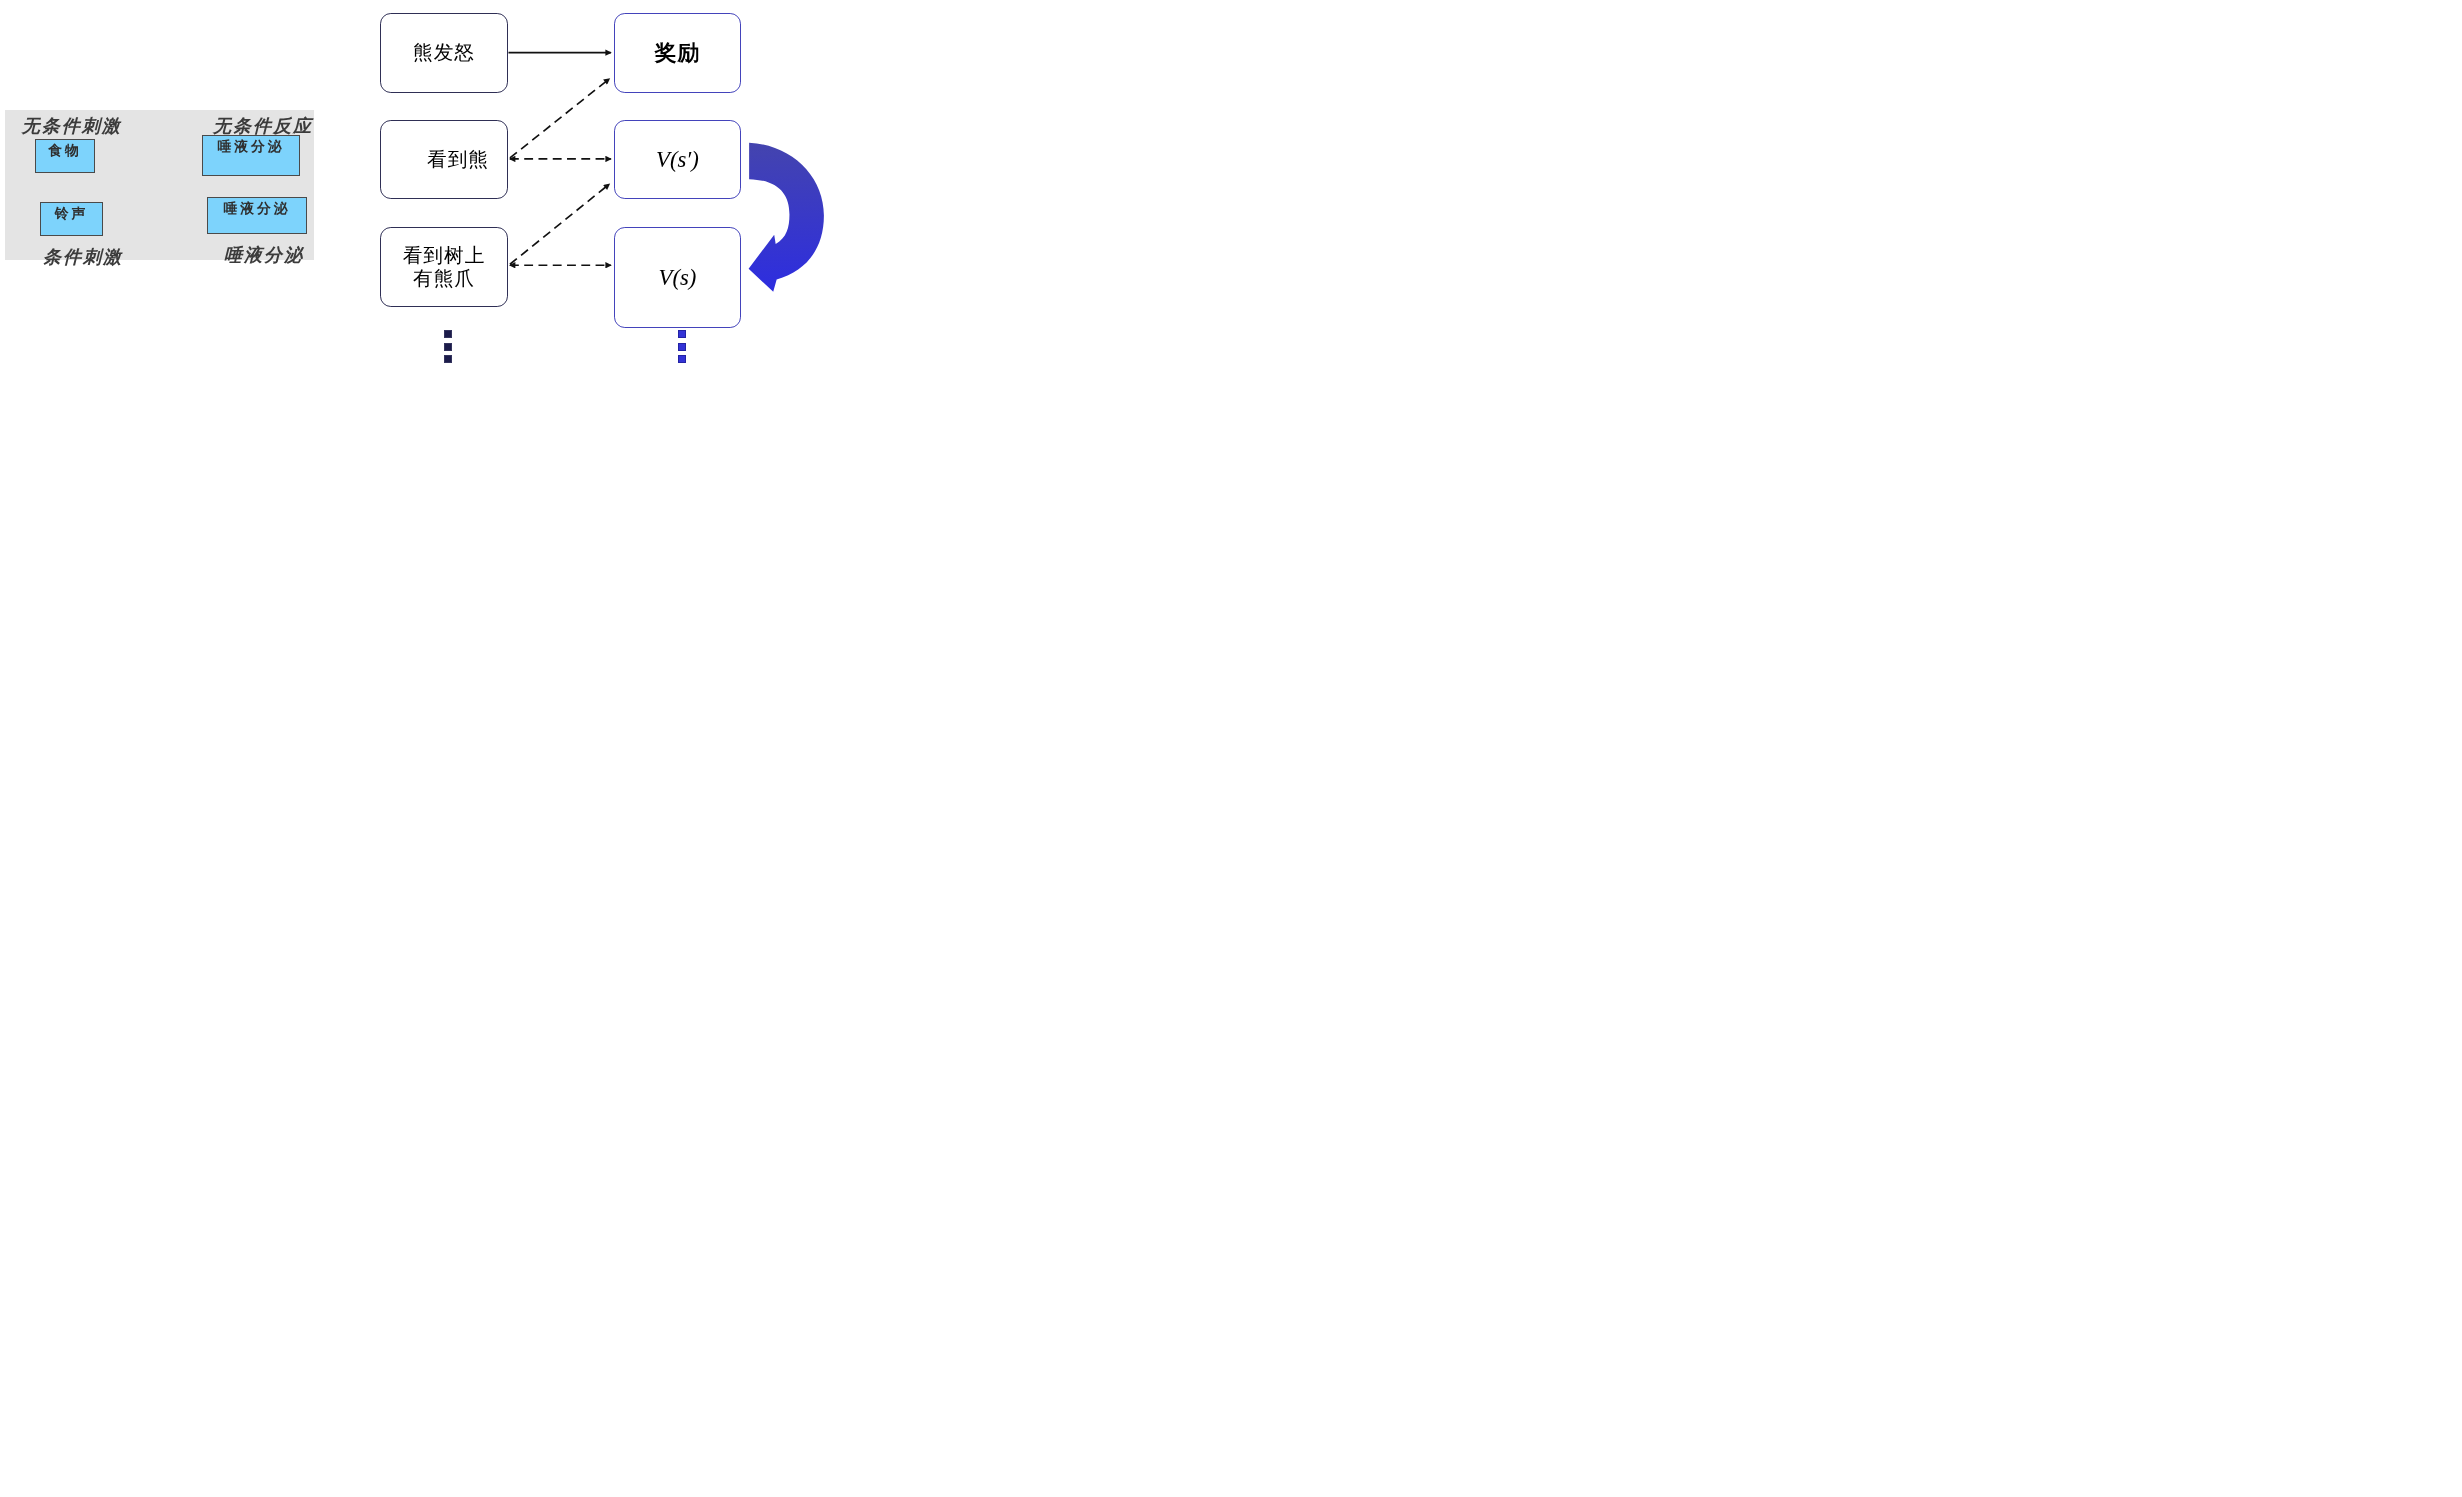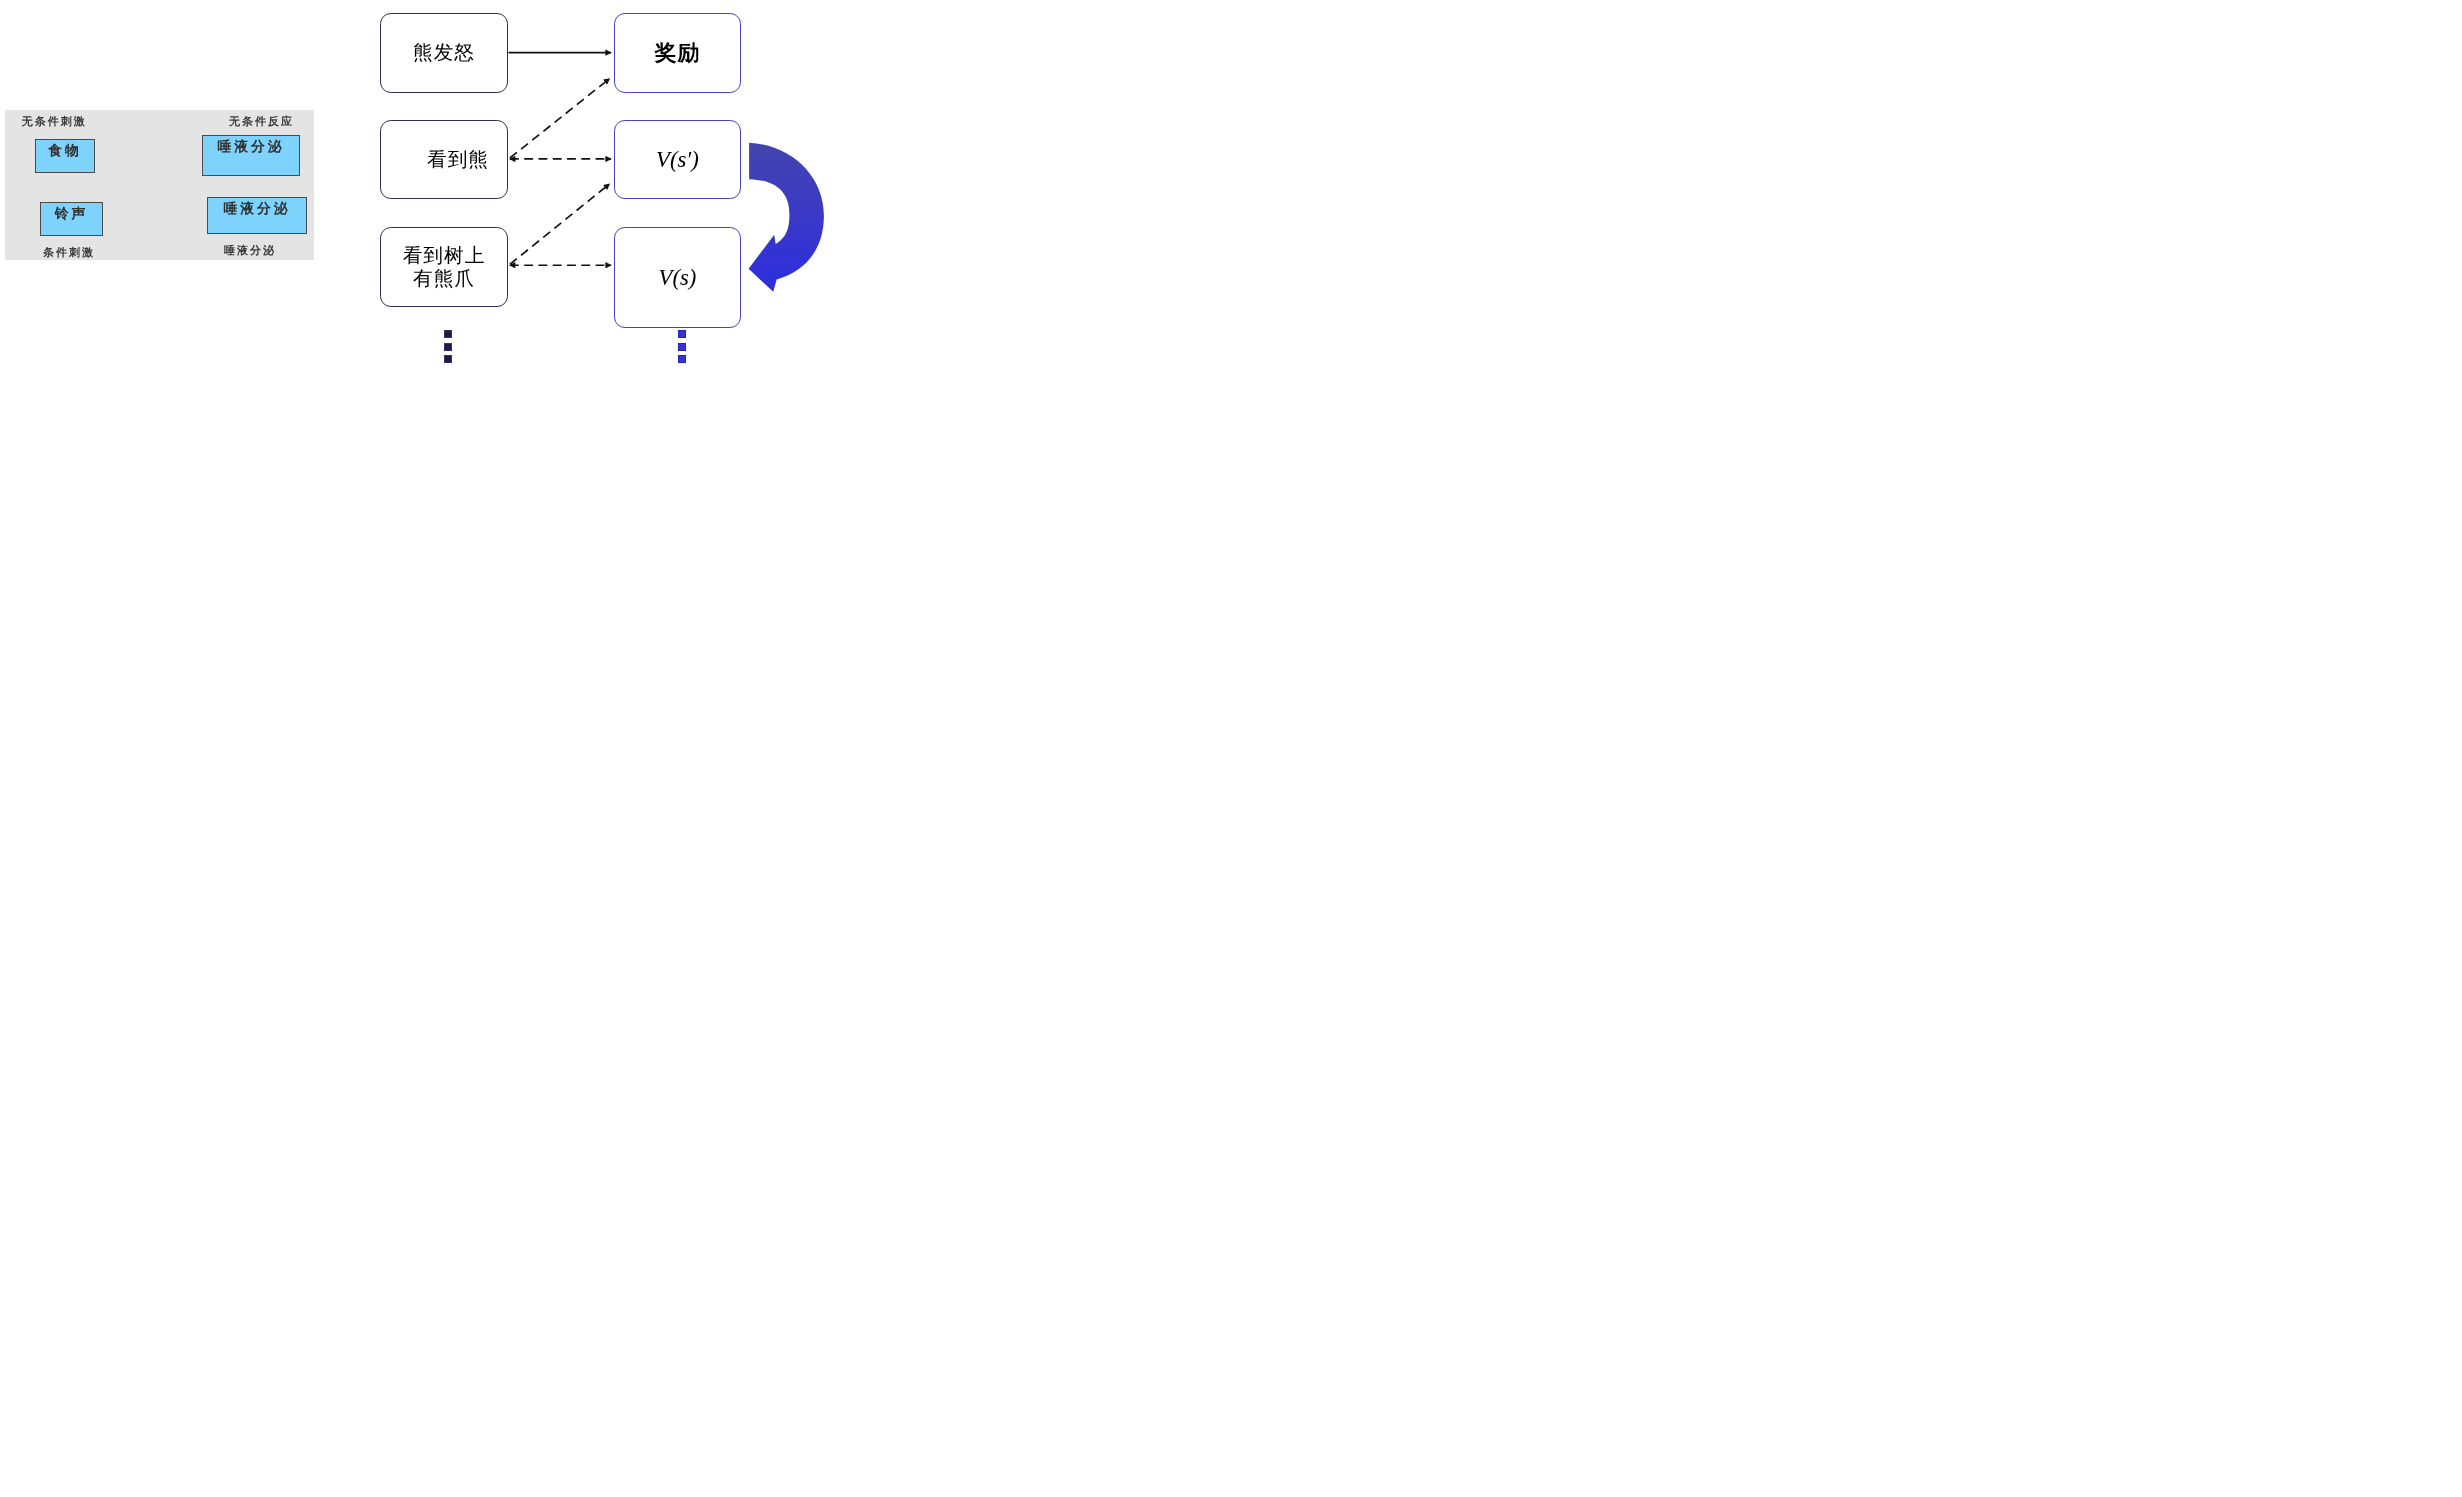--- a/index.html
+++ b/index.html
@@ -12,25 +12,25 @@
     overflow:hidden;
   }
   
   .gray-panel{
     position:absolute; left:5.4px; top:110px; width:309px; height:150px;
     background:#e4e4e4;
   }
   .lp-label{
     position:absolute;
     font-family:"Liberation Sans", sans-serif;
-    font-weight:600; font-size:11px; color:#3b3b3b;
-    letter-spacing:2px; white-space:nowrap;
+    font-weight:600; font-size:18px; color:#3b3b3b;
+    letter-spacing:2px; white-space:nowrap;font-style:italic;
   }
   #lbl-ucs{left:21.7px;  top:114px;}
-  #lbl-ucr{left:229px; top:114px;}
+  #lbl-ucr{left:213px; top:114px;}
   #lbl-cs {left:43px;  top:245px;}
   #lbl-cr {left:224px; top:243px;}
   .lp-box{
     position:absolute;
     background:#7dd3fc; border:1px solid #4a4a4a;
     display:flex; justify-content:center; align-items:flex-start;
     font-family:"Liberation Sans", sans-serif;
     font-weight:600; font-size:13.8px; color:#2f2f2f;
     letter-spacing:3px; padding-top:2px; box-sizing:border-box;
   }

